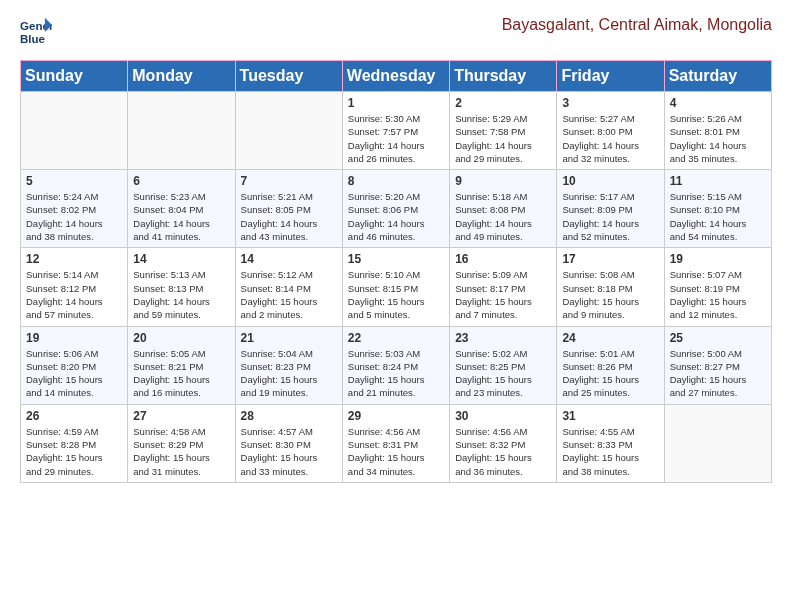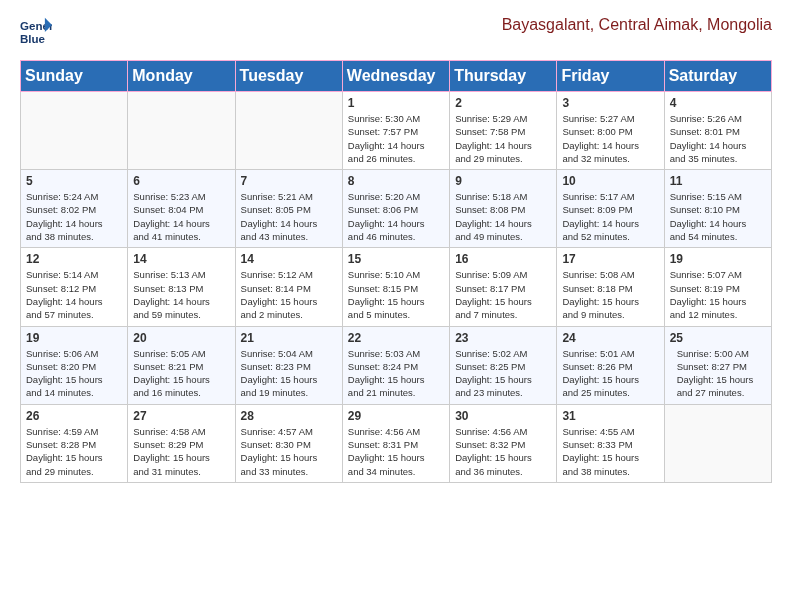--- a/index.html
+++ b/index.html
@@ -285,21 +285,21 @@
         </td>
         <td>
           <span class="day-number">24</span>
           <div class="day-info" style="white-space: pre-line;">Sunrise: 5:01 AM
 Sunset: 8:26 PM
 Daylight: 15 hours
 and 25 minutes.</div>
         </td>
         <td>
           <span class="day-number">25</span>
-          <div class="day-info" style="white-space: pre-line; margin-left: 7px;">Sunrise: 5:00 AM
+          <div class="day-info" style="white-space: pre-line;">Sunrise: 5:00 AM
 Sunset: 8:27 PM
 Daylight: 15 hours
 and 27 minutes.</div>
         </td>
       </tr>
       <tr>
         <td>
           <span class="day-number">26</span>
           <div class="day-info" style="white-space: pre-line;">Sunrise: 4:59 AM
 Sunset: 8:28 PM

